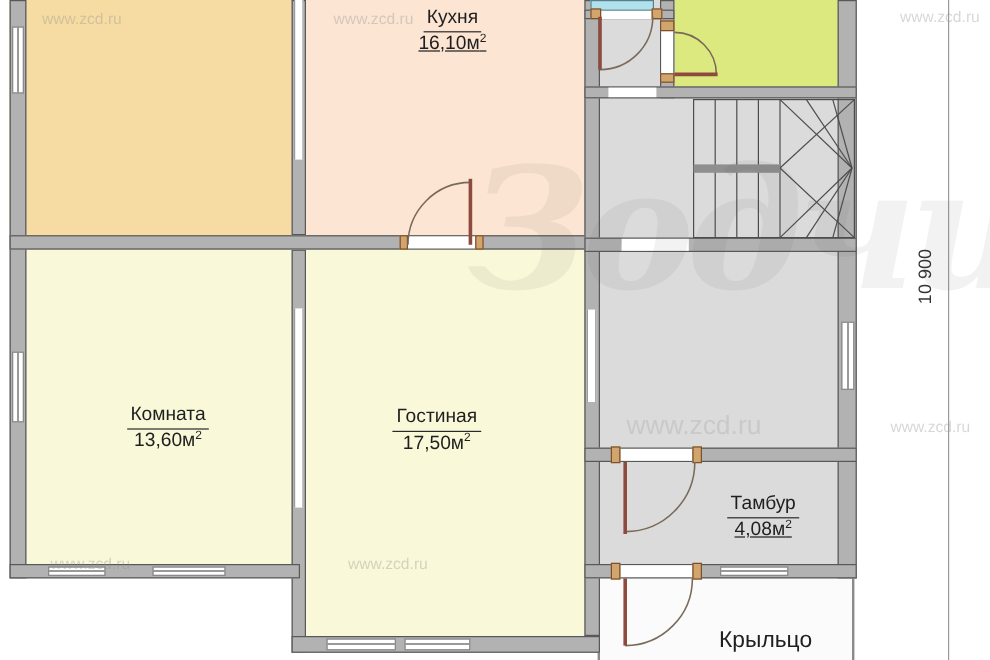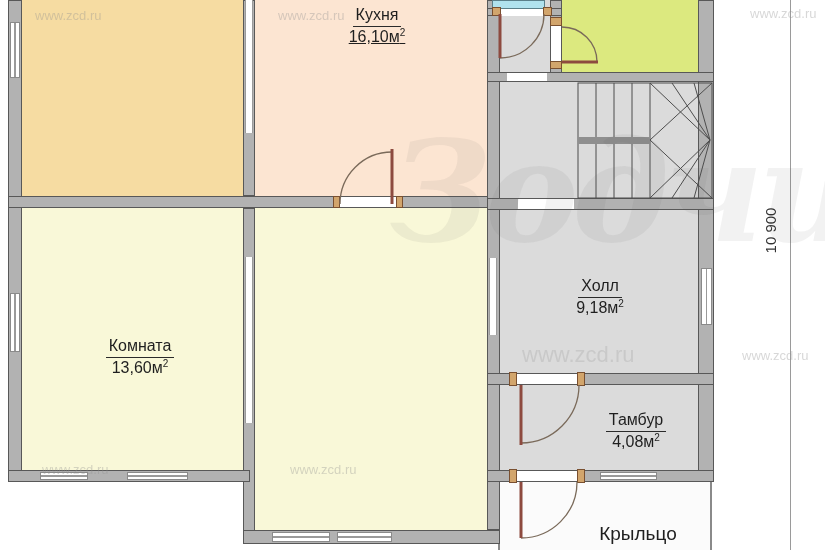--- a/index.html
+++ b/index.html
@@ -133,29 +133,29 @@
   <div class="wm" style="left:750px;top:6px;">www.zcd.ru</div>
   <div class="wm" style="left:42px;top:462px;">www.zcd.ru</div>
   <div class="wm" style="left:290px;top:462px;">www.zcd.ru</div>
   <div class="wm" style="left:742px;top:348px;">www.zcd.ru</div>
   <div class="wm-big" style="left:522px;top:342px;">www.zcd.ru</div>
 
   <div class="room-label" style="left:302px;top:5px;width:150px;text-decoration:underline;">
     <span class="rname">Кухня</span><br>
     <span class="rarea"><span>16,10м</span><sup>2</sup></span>
   </div>
-  <div class="room-label" style="left:530px;top:276px;width:140px;">
-    <span class="rname">Холл</span><br>
-    <span class="rarea"><span>9,18м</span><sup>2</sup></span>
-  </div>
   <div class="room-label" style="left:65px;top:336px;width:150px;">
     <span class="rname">Комната</span><br>
     <span class="rarea"><span>13,60м</span><sup>2</sup></span>
   </div>
-  <div class="room-label" style="left:566px;top:410px;width:140px;">
+  <div class="room-label" style="left:289px;top:338px;width:150px;">
+    <span class="rname">Гостиная</span><br>
+    <span class="rarea"><span>17,50м</span><sup>2</sup></span>
+  </div>
+  <div class="room-label" style="left:566px;top:410px;width:140px;text-decoration:underline;">
     <span class="rname">Тамбур</span><br>
     <span class="rarea"><span>4,08м</span><sup>2</sup></span>
   </div>
   <div class="room-label" style="left:568px;top:522px;width:140px;font-size:19px;">
     <span>Крыльцо</span>
   </div>
 
 </div>
 
 </body></html>

